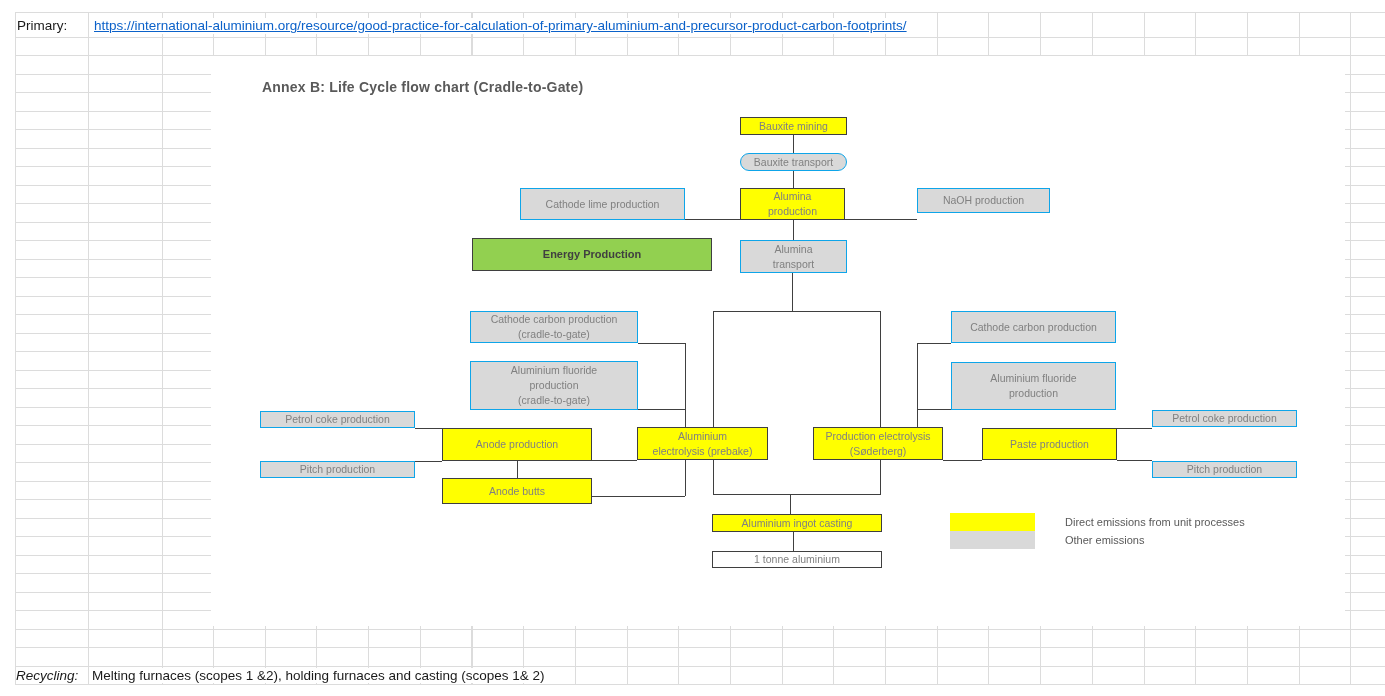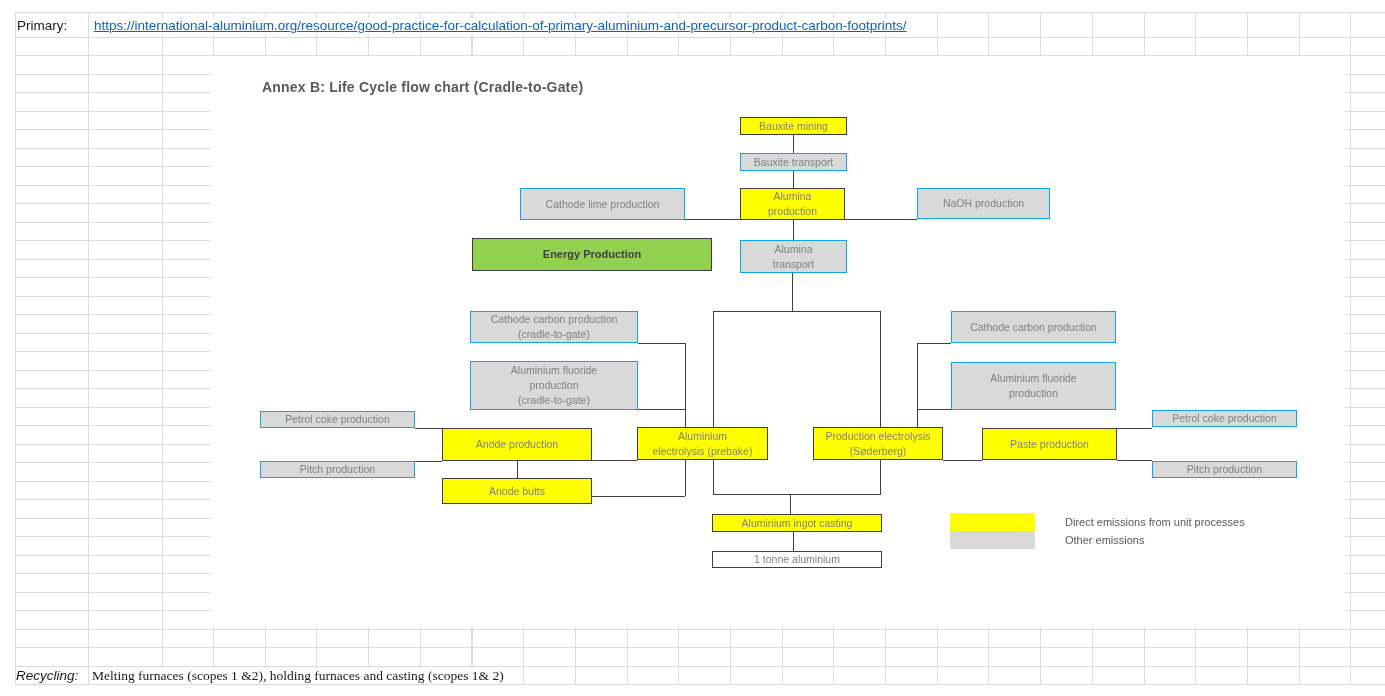--- a/index.html
+++ b/index.html
@@ -39,21 +39,21 @@
   .legend-swatch { width:85px; height:18px; flex:0 0 85px; }
   .legend-label { margin-left:30px; font-size:11px; color:#595959; white-space:nowrap; }
   
   .cell { position:absolute; font-size:13.5px; color:#1a1a1a; white-space:nowrap; }
   .primary-label { left:17px; top:18px; }
   .primary-url {
     left:94px; top:18px; color:#0b61c9; text-decoration:underline;
     background:#ffffff; padding:0 8px 1px 0;
   }
   .recycling-label { left:16px; top:668px;font-style:italic; }
-  .recycling-text { left:92px; top:668px; background:#ffffff; padding-right:12px;font-family:Liberation Serif, serif; }
+  .recycling-text { left:92px; top:668px; background:#ffffff; padding-right:12px; }
 </style>
 </head>
 <body>
 
 <div class="grid-h"></div>
 <div class="grid-v"></div>
 <div class="vline" style="left:15px"></div>
 <div class="vline" style="left:88px"></div>
 <div class="vline" style="left:162px"></div>
 <div class="hline-top"></div>
@@ -83,31 +83,31 @@
     <div class="edge" style="left: 943px; top: 460px; width: 39px; height: 1px;"></div>
     <div class="edge" style="left: 1117px; top: 428px; width: 35px; height: 1px;"></div>
     <div class="edge" style="left: 1117px; top: 460px; width: 35px; height: 1px;"></div>
     <div class="edge" style="left: 790px; top: 495px; width: 1px; height: 19px;"></div>
     <div class="edge" style="left: 793px; top: 532px; width: 1px; height: 19px;"></div>
   </div>
 <div id="node-layer">
     <div class="node direct" style="left: 740px; top: 117px; width: 107px; height: 18px; background: rgb(255, 255, 0);">
       <span>Bauxite mining</span>
     </div>
-    <div class="node other" style="left: 740px; top: 153px; width: 107px; height: 18px; background: rgb(217, 217, 217);">
+    <div class="node other" style="left: 740px; top: 153px; width: 107px; height: 18px; background: rgb(217, 217, 217); border-radius: 9px;">
       <span>Bauxite transport</span>
     </div>
     <div class="node other" style="left: 520px; top: 188px; width: 165px; height: 32px; background: rgb(217, 217, 217);">
       <span>Cathode lime production</span>
     </div>
     <div class="node direct" style="left: 740px; top: 188px; width: 105px; height: 32px; background: rgb(255, 255, 0);">
       <span>Alumina
 production</span>
     </div>
-    <div class="node other" style="left: 917px; top: 188px; width: 133px; height: 31px; background: rgb(217, 217, 217);">
+    <div class="node other" style="left: 917px; top: 188px; width: 133px; height: 25px; background: rgb(217, 217, 217);">
       <span>NaOH production</span>
     </div>
     <div class="node energy bold" style="left: 472px; top: 238px; width: 240px; height: 33px; background: rgb(146, 208, 80);">
       <span>Energy Production</span>
     </div>
     <div class="node other" style="left: 740px; top: 240px; width: 107px; height: 33px; background: rgb(217, 217, 217);">
       <span>Alumina
 transport</span>
     </div>
     <div class="node product" style="left: 713px; top: 311px; width: 168px; height: 184px; background: rgb(255, 255, 255);">

